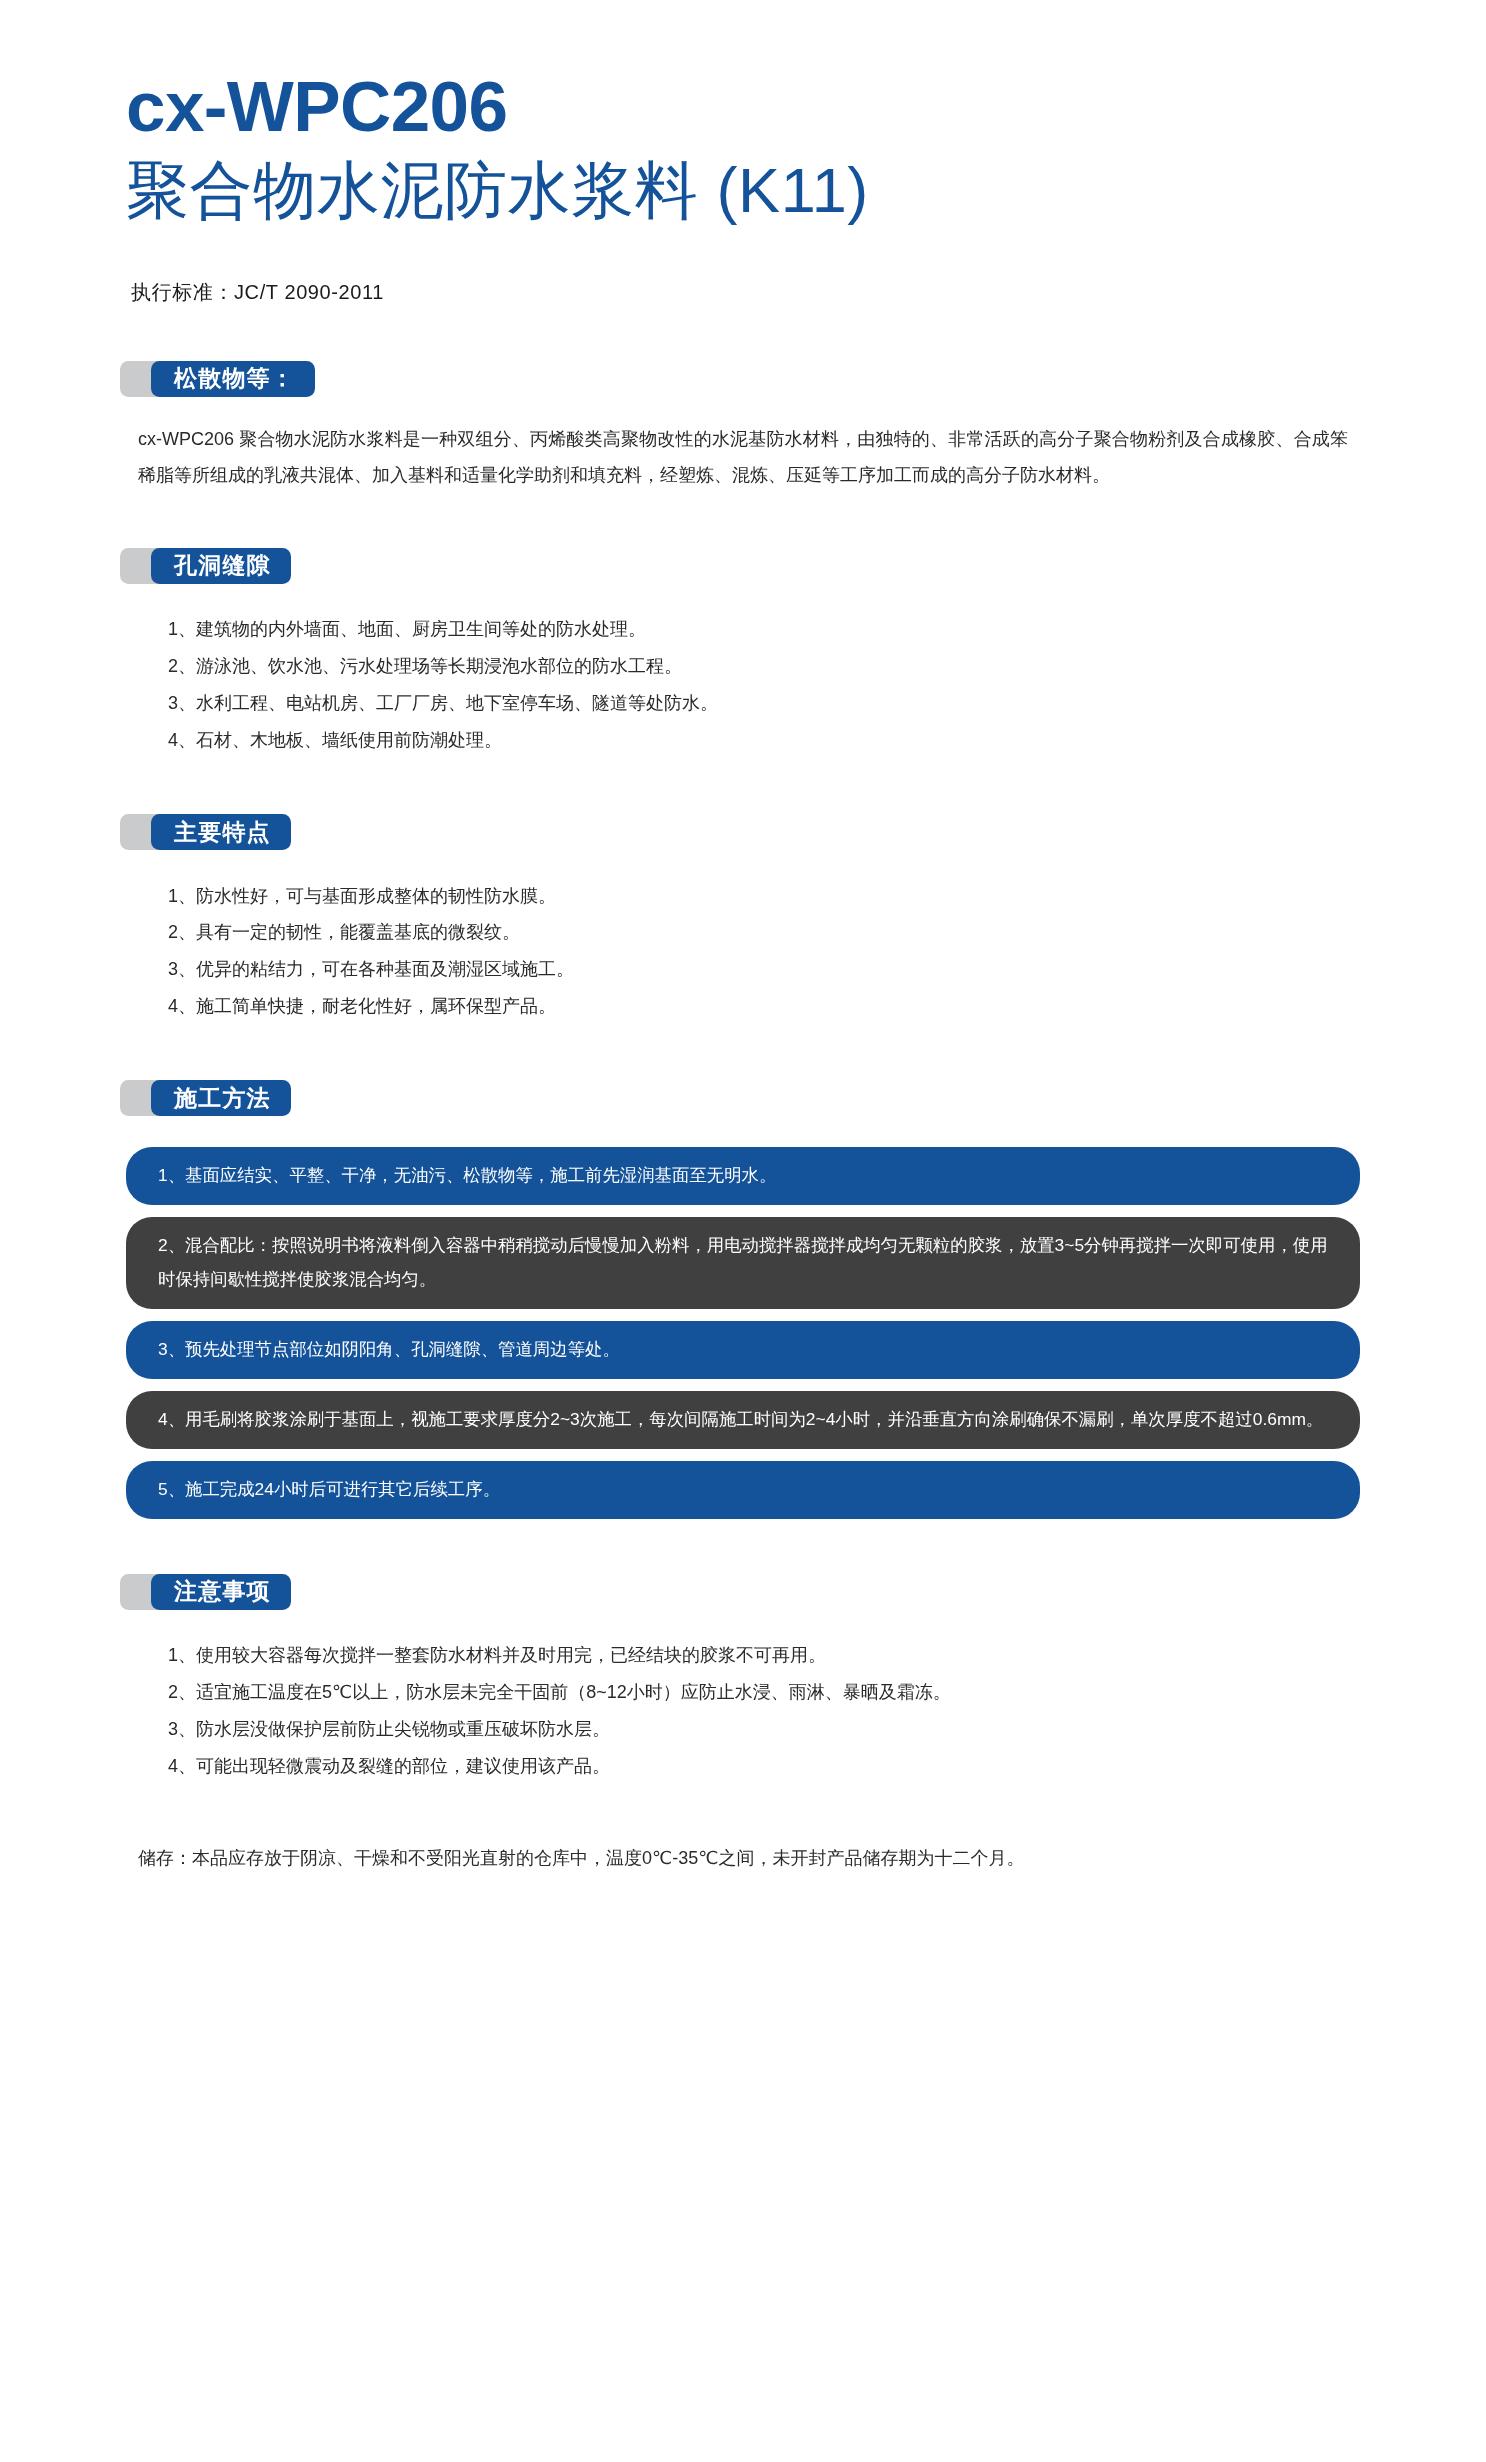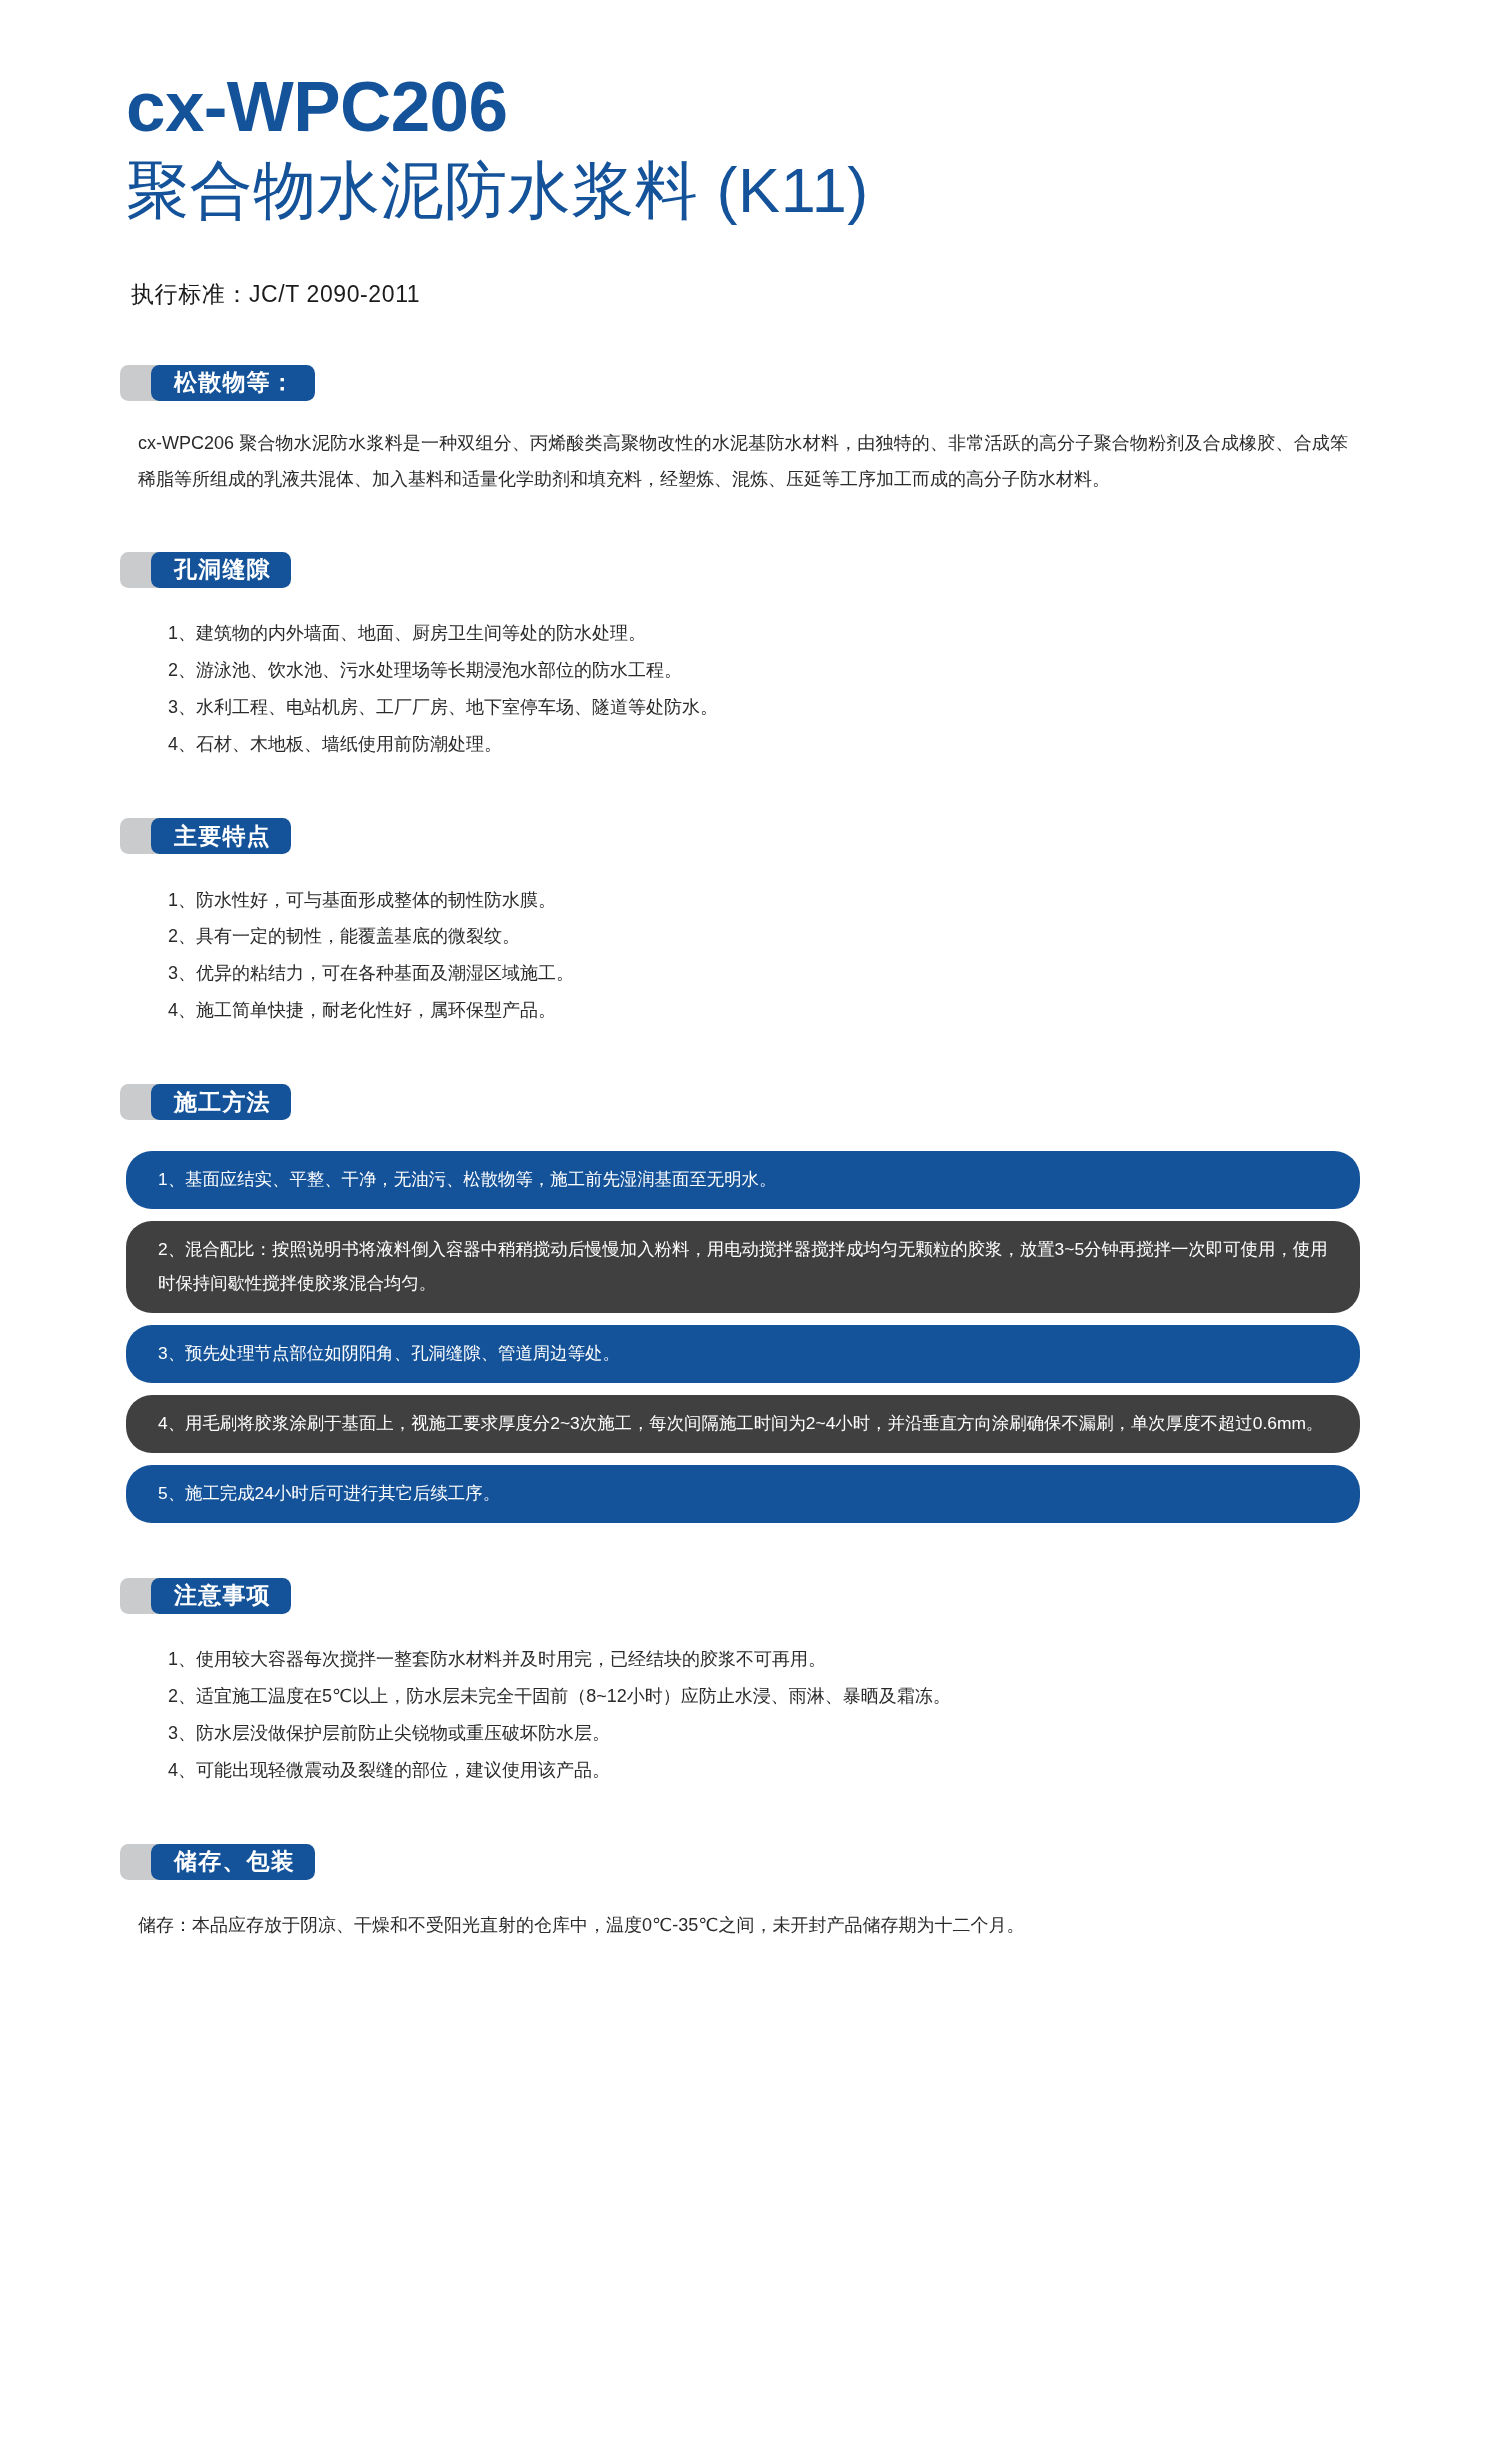--- a/index.html
+++ b/index.html
@@ -33,21 +33,21 @@
   }
   .product-name {
     font-size: 63px;
     font-weight: normal;
     color: #14539a;
     line-height: 1.25;
     letter-spacing: 0.6px;
     margin: 0 0 0 24px;
   }
   .standard {
-    font-size: 23px;
+    font-size: 20px;
     color: #1b1b1b;
     margin: 49px 0 0 29px;
     letter-spacing: 0.6px;
   }
 
   
   .section {
     margin-top: 55px;
   }
   .sec-head {
@@ -197,23 +197,17 @@
     </div>
     <ul class="items">
       <li>1、使用较大容器每次搅拌一整套防水材料并及时用完，已经结块的胶浆不可再用。</li>
       <li>2、适宜施工温度在5℃以上，防水层未完全干固前（8~12小时）应防止水浸、雨淋、暴晒及霜冻。</li>
       <li>3、防水层没做保护层前防止尖锐物或重压破坏防水层。</li>
       <li>4、可能出现轻微震动及裂缝的部位，建议使用该产品。</li>
     </ul>
   </div>
 
   <div class="section">
-    <div class="sec-head">
-      <div class="tab-gray"></div>
-      <div class="tab-blue">
-        <span>储存、包装</span>
-      </div>
-    </div>
     <p class="storage-text">储存：本品应存放于阴凉、干燥和不受阳光直射的仓库中，温度0℃-35℃之间，未开封产品储存期为十二个月。</p>
   </div>
 
 </div>
 
 
 </body></html>

